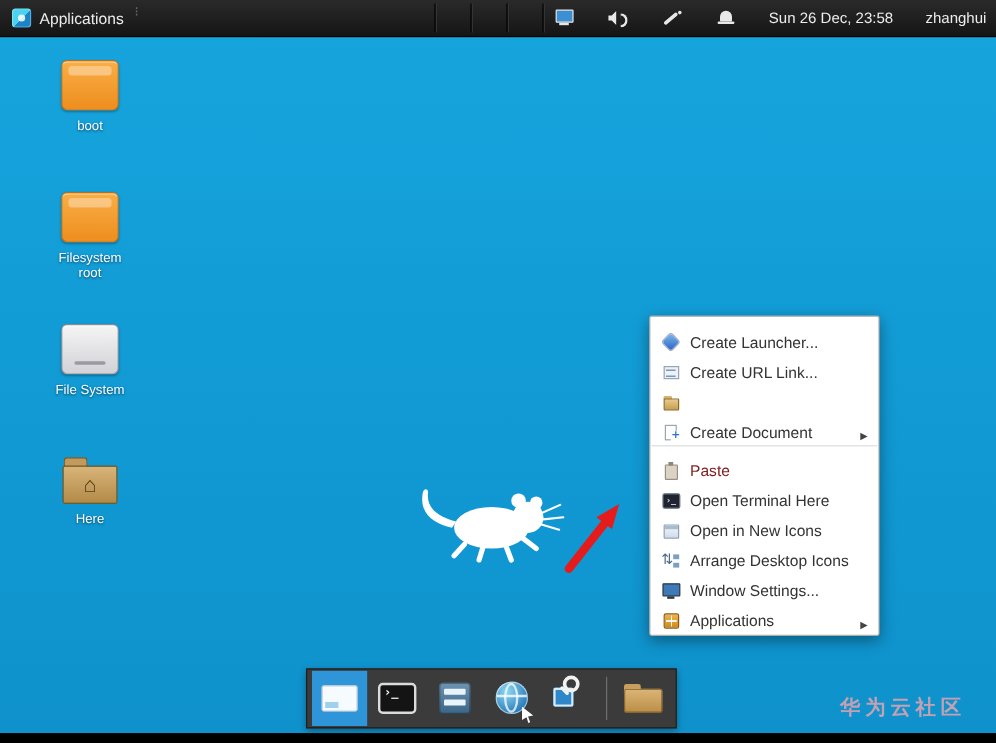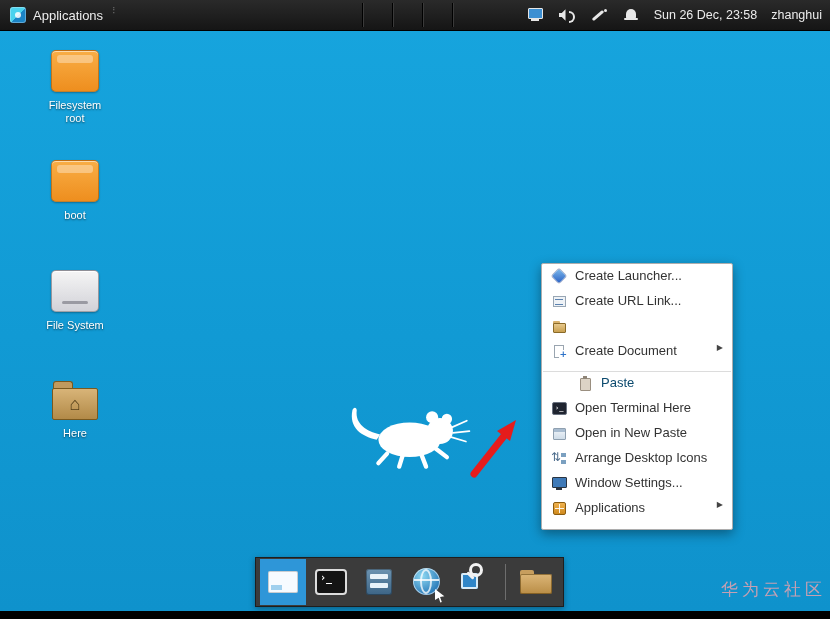--- a/index.html
+++ b/index.html
@@ -15,21 +15,21 @@
                gap:7px;padding:0 10px;cursor:default;}
   .logo-icon{position:relative;width:16px;height:16px;border-radius:3px;
              background:linear-gradient(135deg,#4ad2ee 0 52%,#1b84c6 52% 100%);
              box-shadow:inset 0 0 0 1px rgba(255,255,255,.3);}
   .logo-icon::after{content:"";position:absolute;left:5px;top:5px;width:6px;height:6px;
              background:rgba(255,255,255,.85);border-radius:50%;}
   .apps-label{font-size:13px;}
   .panel-handle{position:absolute;left:112px;top:6px;color:#6a6a6a;font-size:11px;line-height:9px;}
   .panel-sep{position:absolute;top:3px;width:1px;height:24px;background:#000;box-shadow:1px 0 0 #3a3a3a;}
   .panel-right{position:absolute;right:0;top:0;height:30px;display:flex;align-items:center;
-               gap:14px;padding-right:8px;}
+               gap:27px;padding-right:8px;}
   .clock,.username{font-size:12.5px;white-space:nowrap;}
 
   
   .ti{width:18px;height:16px;position:relative;display:inline-block;}
   .ti-display::before{content:"";position:absolute;left:2px;top:1px;width:13px;height:9px;
       border:1px solid #e6e6e6;background:#3c8fd2;border-radius:1px;}
   .ti-display::after{content:"";position:absolute;left:5px;top:12px;width:8px;height:2px;background:#e6e6e6;}
   .ti-volume::before{content:"";position:absolute;left:1px;top:2px;width:11px;height:12px;background:#e8e8e8;
       clip-path:polygon(0 33%,28% 33%,62% 2%,62% 98%,28% 67%,0 67%);}
   .ti-volume::after{content:"";position:absolute;left:11px;top:4px;width:4px;height:8px;
@@ -63,22 +63,22 @@
       text-shadow:0 1px 2px rgba(0,0,0,.6);}
 
   
   .mouse-logo{position:absolute;left:342px;top:398px;}
   .red-arrow{position:absolute;left:464px;top:412px;}
 
   
   .context-menu{position:absolute;left:541px;top:263px;width:190px;background:#fff;
       border:1px solid #adadad;border-radius:2px;box-shadow:0 4px 12px rgba(0,0,0,.38);
       padding:4px 0;z-index:6;}
-  .menu-item{display:flex;align-items:flex-start;height:25px;padding:0 9px;font-size:13px;color:#333;}
-  .menu-item.disabled{color:#0c4a6e;margin-left:26px;}
+  .menu-item{display:flex;align-items:flex-end;height:25px;padding:0 9px;font-size:13px;color:#333;}
+  .menu-item.disabled{color:#7f1d1d;}
   .menu-item .label{flex:1;white-space:nowrap;overflow:hidden;}
   .menu-item.has-submenu::after{content:"▶";font-size:8px;color:#444;margin-left:6px;}
   .menu-sep{height:1px;background:#dcdcdc;margin:3px 1px;}
 
   .mi{width:16px;height:16px;margin-right:8px;position:relative;flex:none;display:inline-block;}
   .mi-launcher::before{content:"";position:absolute;left:3px;top:3px;width:10px;height:10px;
       transform:rotate(45deg);background:linear-gradient(135deg,#7db9ec,#2b62c4);border-radius:2px;
       box-shadow:0 0 0 1px rgba(20,50,120,.4);}
   .mi-urllink::before{content:"";position:absolute;left:2px;top:3px;width:11px;height:9px;
       background:#eef2f6;border:1px solid #98a6b4;}
@@ -150,21 +150,21 @@
   .art-finder-glass::after{content:"";position:absolute;left:-6px;bottom:-3px;width:9px;height:3px;
       background:#f2f2f2;border-radius:2px;transform:rotate(45deg);}
   .art-folder{left:7px;top:11px;width:32px;height:24px;}
   .art-folder::before{content:"";position:absolute;left:0;top:0;width:14px;height:6px;
       background:#c79e5e;border-radius:2px 2px 0 0;}
   .art-folder::after{content:"";position:absolute;left:0;top:4px;width:32px;height:20px;
       background:linear-gradient(#dcb678,#b98d46);border-radius:2px;
       box-shadow:inset 0 0 0 1px rgba(90,60,10,.55);}
 
   
-  .watermark{position:absolute;right:4px;bottom:10px;font-size:17px;font-weight:normal;
+  .watermark{position:absolute;right:25px;bottom:10px;font-size:17px;font-weight:bold;
       letter-spacing:4px;color:rgba(228,162,174,.85);z-index:3;text-align:right;}
 </style>
 </head>
 <body>
 
 <div class="screen">
 
   <div class="panel">
     <div class="apps-button">
       <span class="logo-icon"></span>
@@ -181,25 +181,25 @@
       <span class="ti ti-pen"></span>
       <span class="ti ti-bell"></span>
       <span class="clock">Sun 26 Dec, 23:58</span>
       <span class="username">zhanghui</span>
     </div>
   </div>
 
   <div class="desktop-icons">
       <div class="desk-icon">
         <div class="di-art drive-orange"></div>
+        <div class="di-label">boot</div>
+      </div>
+      <div class="desk-icon">
+        <div class="di-art drive-orange"></div>
         <div class="di-label">Filesystem root</div>
-      </div>
-      <div class="desk-icon">
-        <div class="di-art drive-orange"></div>
-        <div class="di-label">boot</div>
       </div>
       <div class="desk-icon">
         <div class="di-art drive-light"></div>
         <div class="di-label">File System</div>
       </div>
       <div class="desk-icon">
         <div class="di-art folder-home"></div>
         <div class="di-label">Here</div>
       </div>
     </div>
@@ -239,21 +239,21 @@
       <div class="menu-item disabled">
         <span class="mi mi-paste"></span>
         <span class="label">Paste</span>
       </div>
       <div class="menu-item">
         <span class="mi mi-terminal"></span>
         <span class="label">Open Terminal Here</span>
       </div>
       <div class="menu-item">
         <span class="mi mi-window"></span>
-        <span class="label">Open in New Paste</span>
+        <span class="label">Open in New Icons</span>
       </div>
       <div class="menu-item">
         <span class="mi mi-arrange"></span>
         <span class="label">Arrange Desktop Icons</span>
       </div>
       <div class="menu-item">
         <span class="mi mi-desktop"></span>
         <span class="label">Window Settings...</span>
       </div>
       <div class="menu-item has-submenu">

